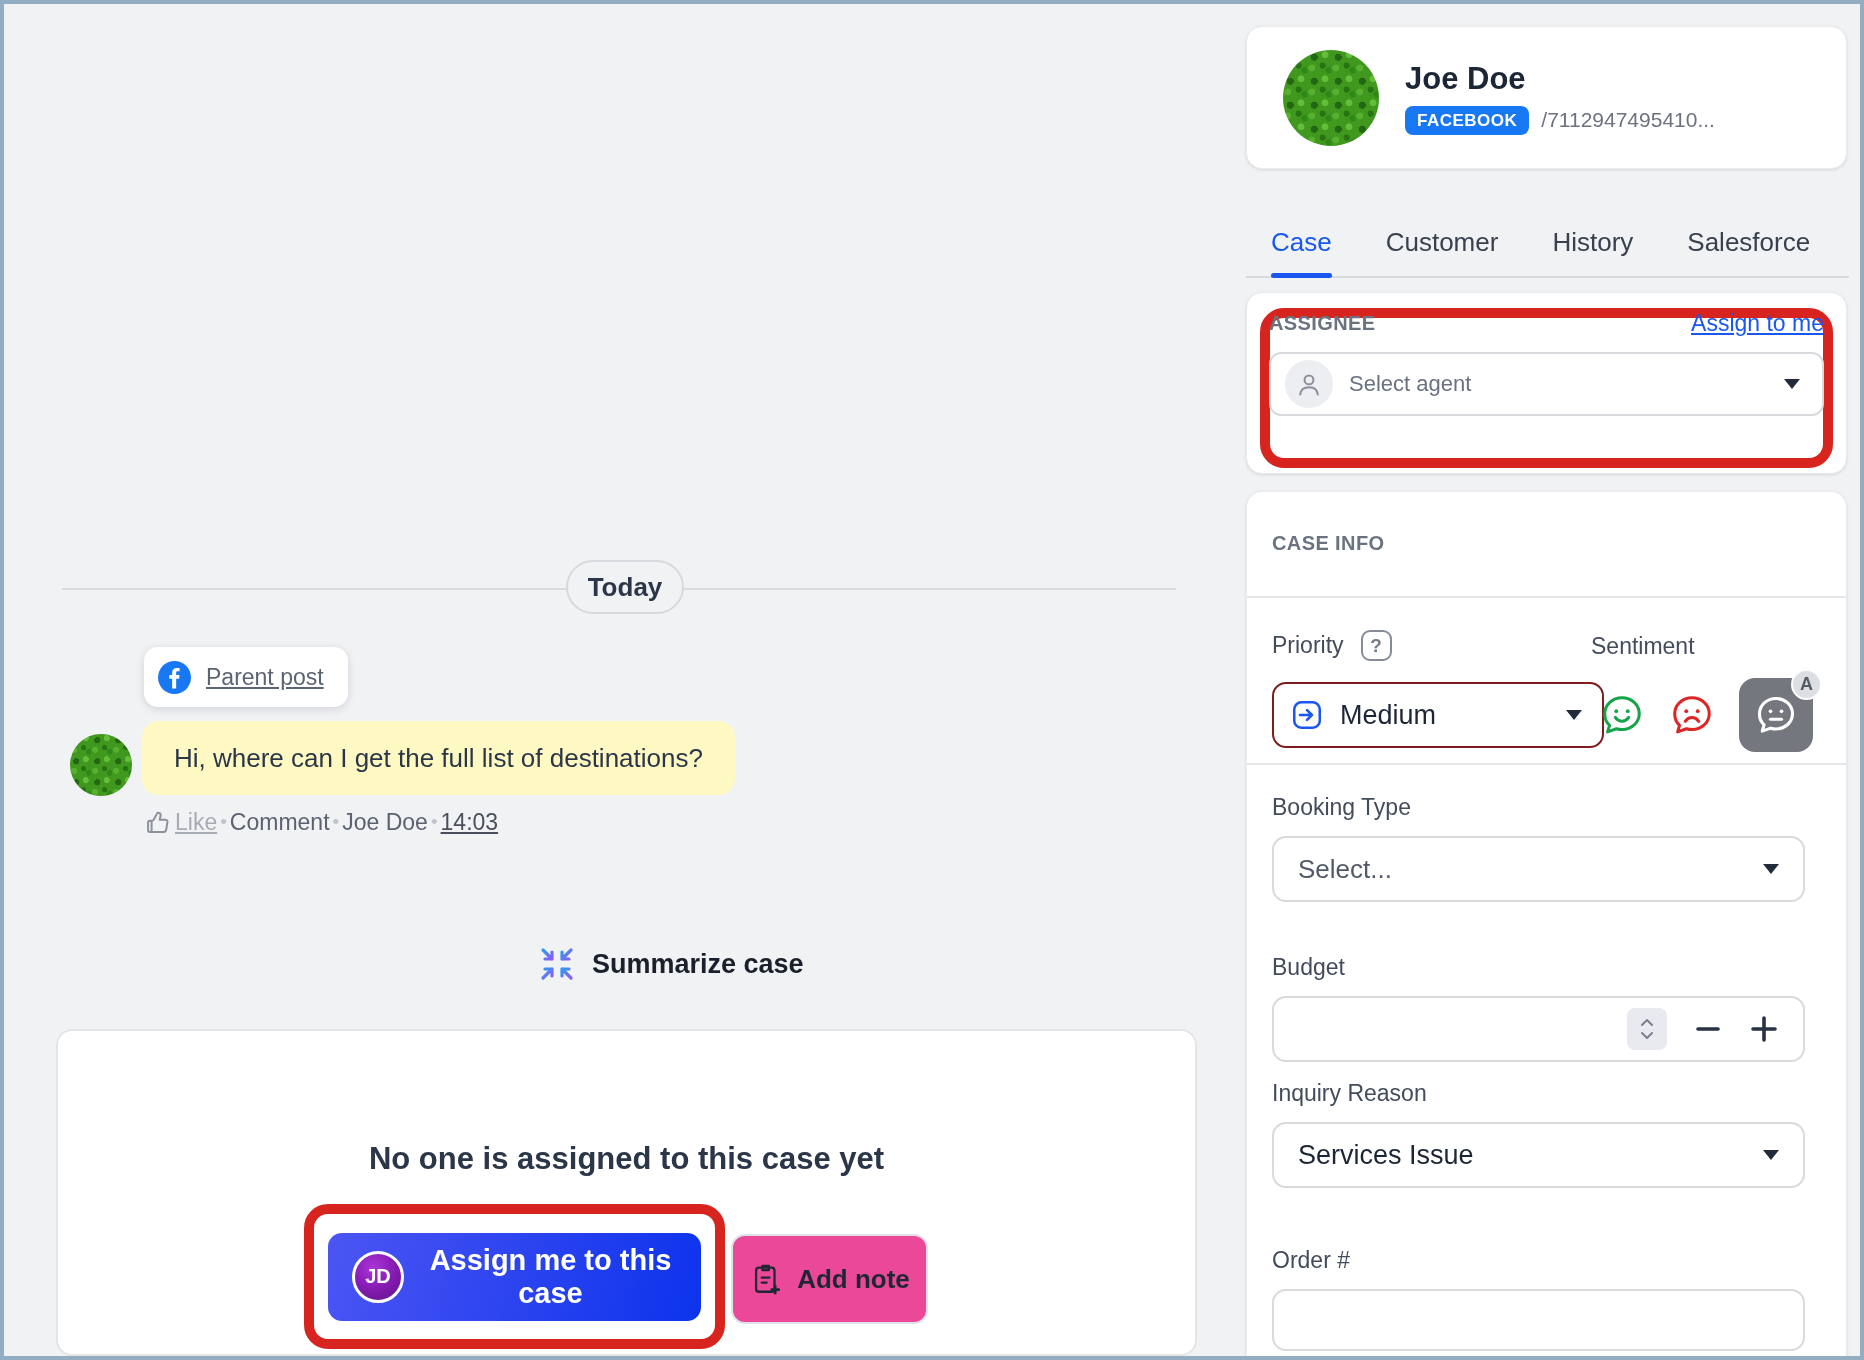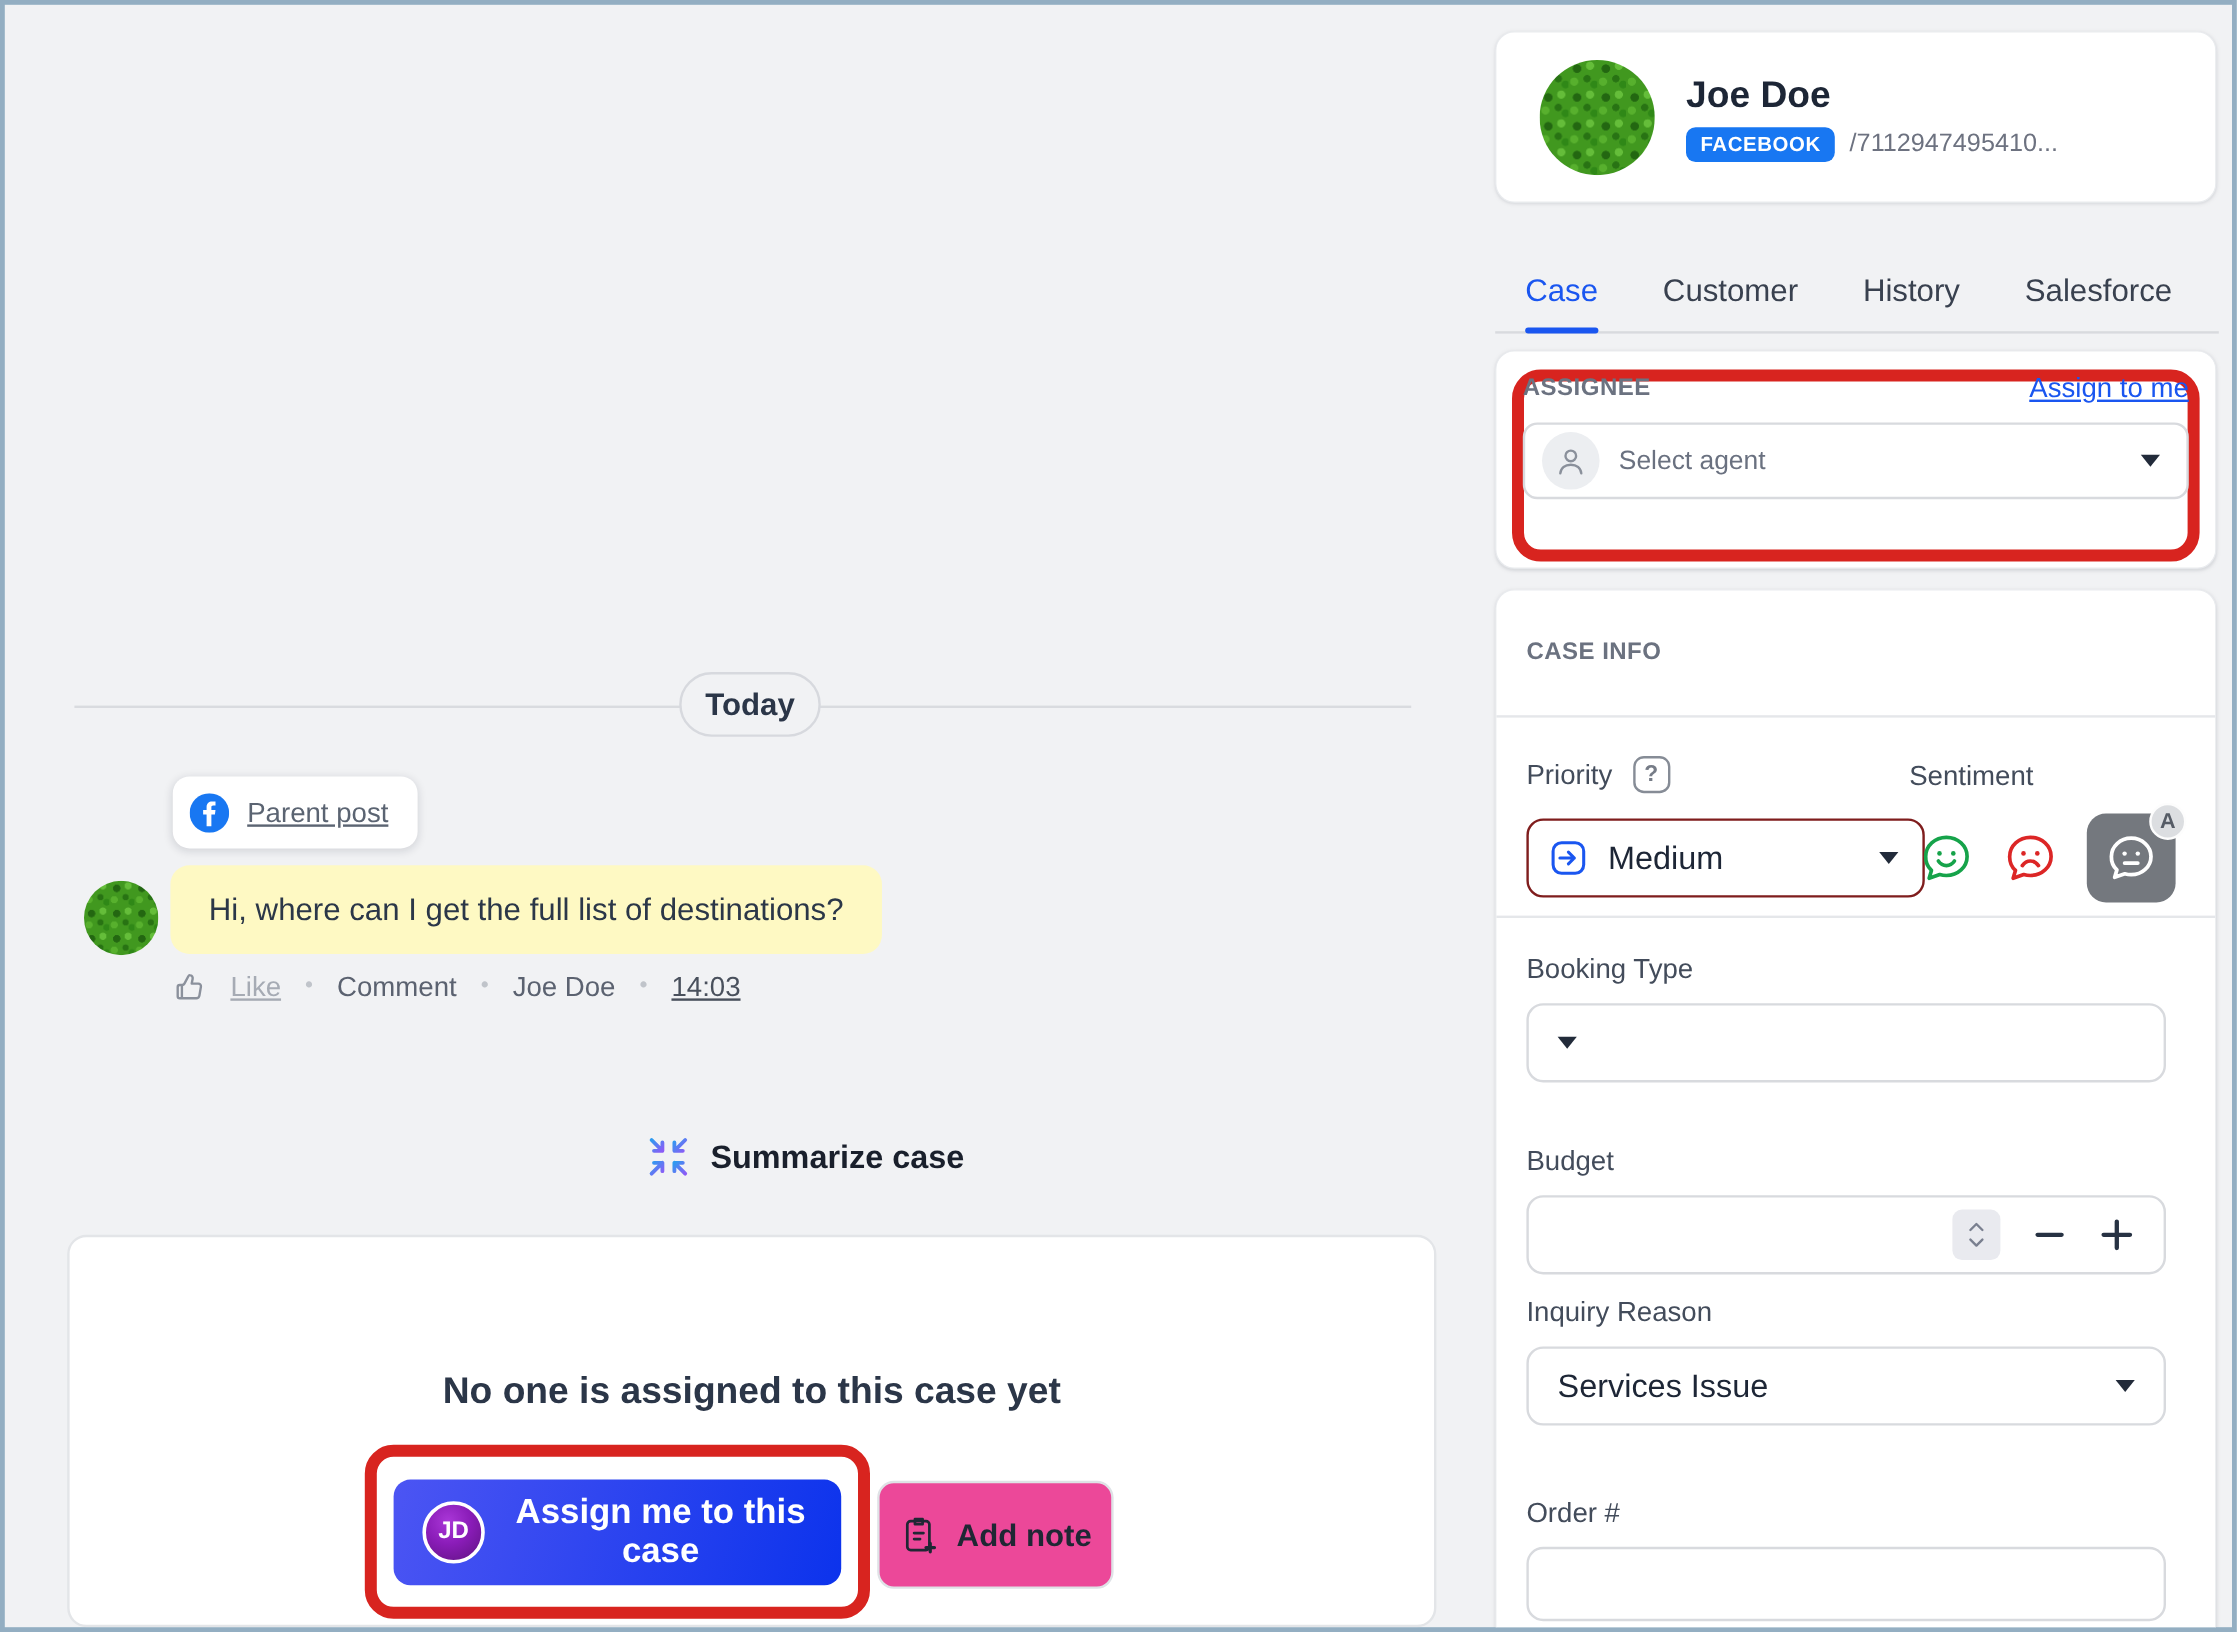--- a/index.html
+++ b/index.html
@@ -35,21 +35,21 @@
       radial-gradient(circle at 75% 20%, rgba(130,220,80,.55) 0 12%, transparent 14%),
       radial-gradient(circle at 20% 75%, rgba(110,200,60,.5) 0 12%, transparent 14%),
       radial-gradient(circle at 65% 65%, rgba(20,85,10,.55) 0 13%, transparent 15%),
       radial-gradient(circle at 90% 85%, rgba(30,120,15,.5) 0 10%, transparent 12%);
     background-size:21px 21px;
   }
   .msg-bubble { position:absolute; left:138px; top:717px; height:74px;
     background:#fef9c3; border-radius:16px; display:flex; align-items:center;
     padding:0 32px; font-size:26px; color:#2b3748; white-space:nowrap; }
 
-  .meta-row { position:absolute; left:140px; top:804px; display:flex; align-items:center; gap:20px;
+  .meta-row { position:absolute; left:140px; top:804px; display:flex; align-items:center; gap:3px;
     font-size:23px; color:#5b6270; }
   .meta-row .like { color:#a6abb4; text-decoration:underline; cursor:pointer; }
   .meta-row .comment { cursor:pointer; }
   .meta-row .dot { color:#c0c4ca; font-size:19px; }
   .meta-row .time { color:#49505c; text-decoration:underline; cursor:pointer; }
 
   .summarize-btn { position:absolute; left:535px; top:942px; display:flex; align-items:center; gap:17px;
     cursor:pointer; background:none; border:none; }
   .summarize-btn span { font-weight:bold; font-size:27px; color:#1a202c; }
 
@@ -297,20 +297,21 @@
         <path d="M9 14.3h6"></path>
       </svg>
       <span class="auto-badge">A</span>
     </button>
   </div>
 
   <div class="ci-div2"></div>
 
   <div class="field-label" style="left:25px; top:302px;">Booking Type</div>
   <div class="control" style="top:344px;">
+    <span class="ph">Select...</span>
     <span class="caret"></span>
   </div>
 
   <div class="field-label" style="left:25px; top:462px;">Budget</div>
   <div class="control" style="top:504px; cursor:default;">
     <input class="text-input" type="text" value="" style="">
     <span class="budget-tools">
       <button class="stepper">
         <svg width="18" height="28" viewBox="0 0 18 28" fill="none" stroke="#7a8090" stroke-width="2" stroke-linecap="round" stroke-linejoin="round">
           <path d="M4 10l5-5 5 5M4 18l5 5 5-5"></path>

